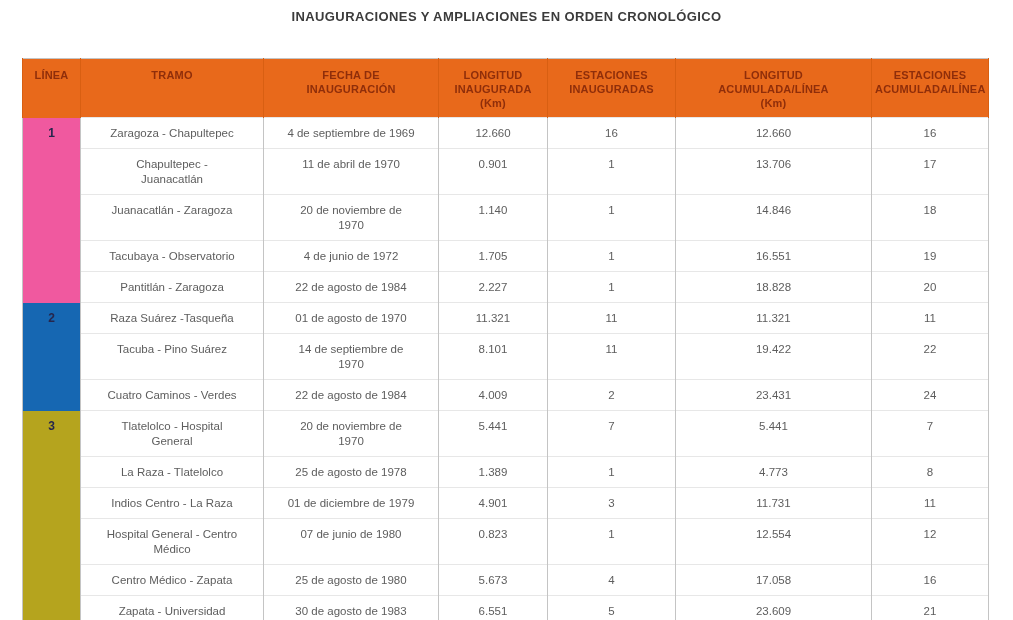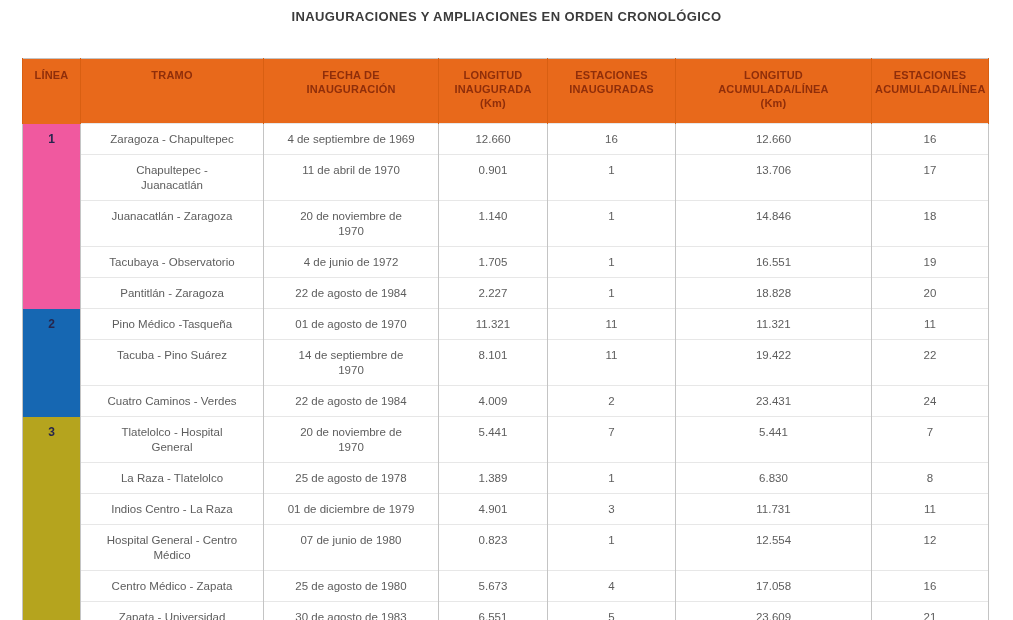--- a/index.html
+++ b/index.html
@@ -38,21 +38,21 @@
     table-layout: fixed;
     border: 1px solid #c4c4c4;
   }
   .metro-table th {
     background: #E8691B;
     color: #8F2E0A;
     font-size: 11px;
     font-weight: bold;
     text-align: center;
     vertical-align: top;
-    padding: 9px 3px 8px;
+    padding: 9px 3px 2px;
     line-height: 14px;
     letter-spacing: 0.2px;
     white-space: pre-line;
     border-left: 1px solid #d85f12;
     border-right: 1px solid #d85f12;
     height: 47px;
   }
   .metro-table td {
     border-left: 1px solid #c4c4c4;
     border-right: 1px solid #c4c4c4;
@@ -146,21 +146,21 @@
         <tr>
           <td>Pantitlán - Zaragoza</td>
           <td>22 de agosto de 1984</td>
           <td>2.227</td>
           <td>1</td>
           <td>18.828</td>
           <td>20</td>
         </tr>
         <tr>
           <td rowspan="3" class="linea-cell" style="background: rgb(22, 103, 178); color: rgb(38, 38, 77);">2</td>
-          <td>Pino Médico -Tasqueña</td>
+          <td>Raza Suárez -Tasqueña</td>
           <td>01 de agosto de 1970</td>
           <td>11.321</td>
           <td>11</td>
           <td>11.321</td>
           <td>11</td>
         </tr>
         <tr>
           <td>Tacuba - Pino Suárez</td>
           <td>14 de septiembre de
 1970</td>
@@ -186,21 +186,21 @@
           <td>5.441</td>
           <td>7</td>
           <td>5.441</td>
           <td>7</td>
         </tr>
         <tr>
           <td>La Raza - Tlatelolco</td>
           <td>25 de agosto de 1978</td>
           <td>1.389</td>
           <td>1</td>
-          <td>6.830</td>
+          <td>4.773</td>
           <td>8</td>
         </tr>
         <tr>
           <td>Indios Centro - La Raza</td>
           <td>01 de diciembre de 1979</td>
           <td>4.901</td>
           <td>3</td>
           <td>11.731</td>
           <td>11</td>
         </tr>

